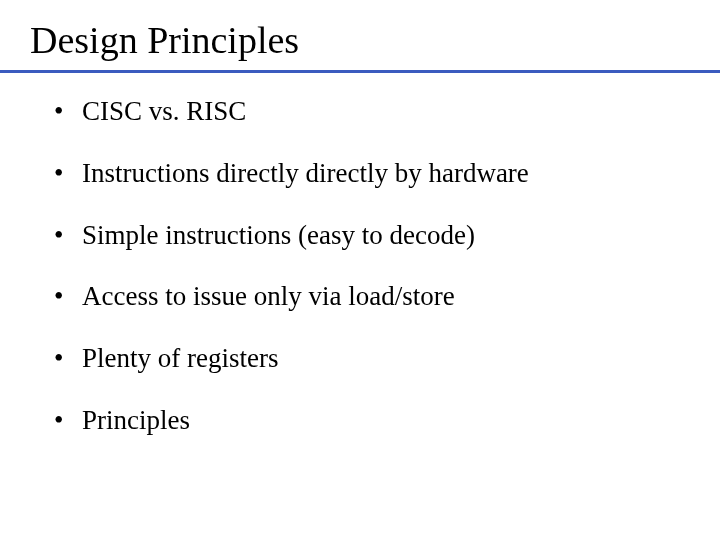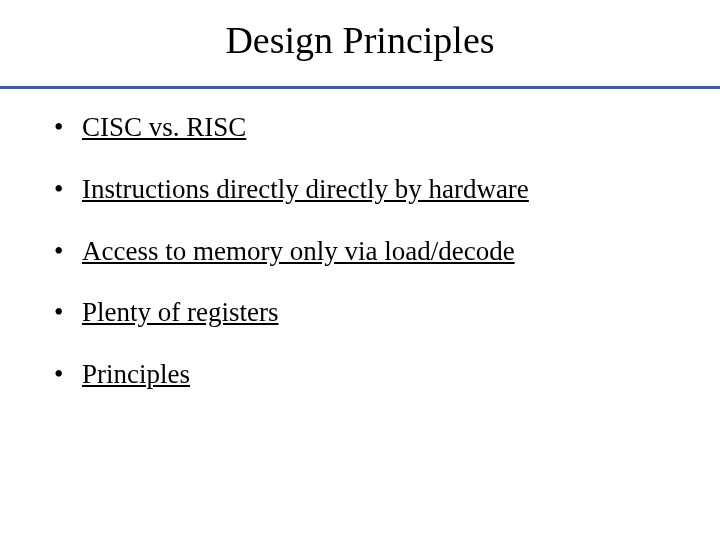--- a/index.html
+++ b/index.html
@@ -11,33 +11,31 @@
       color: #000;
       overflow: hidden;
     }
     .slide {
       width: 100%;
       height: 100%;
       padding: 18px 30px 20px 30px;
     }
     .title {
       font-size: 38px;
-      text-align: center;
       font-weight: normal;
-      margin-bottom: 24px;
+      margin-bottom: 8px;
     }
     .rule {
       border: none;
       border-top: 3px solid #3b5bbf;
       margin: 0 -30px 22px -30px;
     }
     .bullets {
       list-style: none;
       padding-left: 24px;
-      text-decoration: underline;
     }
     .bullets li {
       font-size: 27px;
       line-height: 1.25;
       margin-bottom: 28px;
       position: relative;
       padding-left: 28px;
     }
     .bullets li::before {
       content: "•";
@@ -49,17 +47,18 @@
   </style>
 </head>
 <body>
 
 <div class="slide">
   <h1 class="title">Design Principles</h1>
   <hr class="rule">
   <ul class="bullets">
     <li>CISC vs. RISC</li>
     <li>Instructions directly directly by hardware</li>
-    <li>Access to memory only via load/decode</li>
+    <li>Simple instructions (easy to decode)</li>
+    <li>Access to issue only via load/store</li>
     <li>Plenty of registers</li>
     <li>Principles</li>
   </ul>
 </div>
 
 </body></html>

